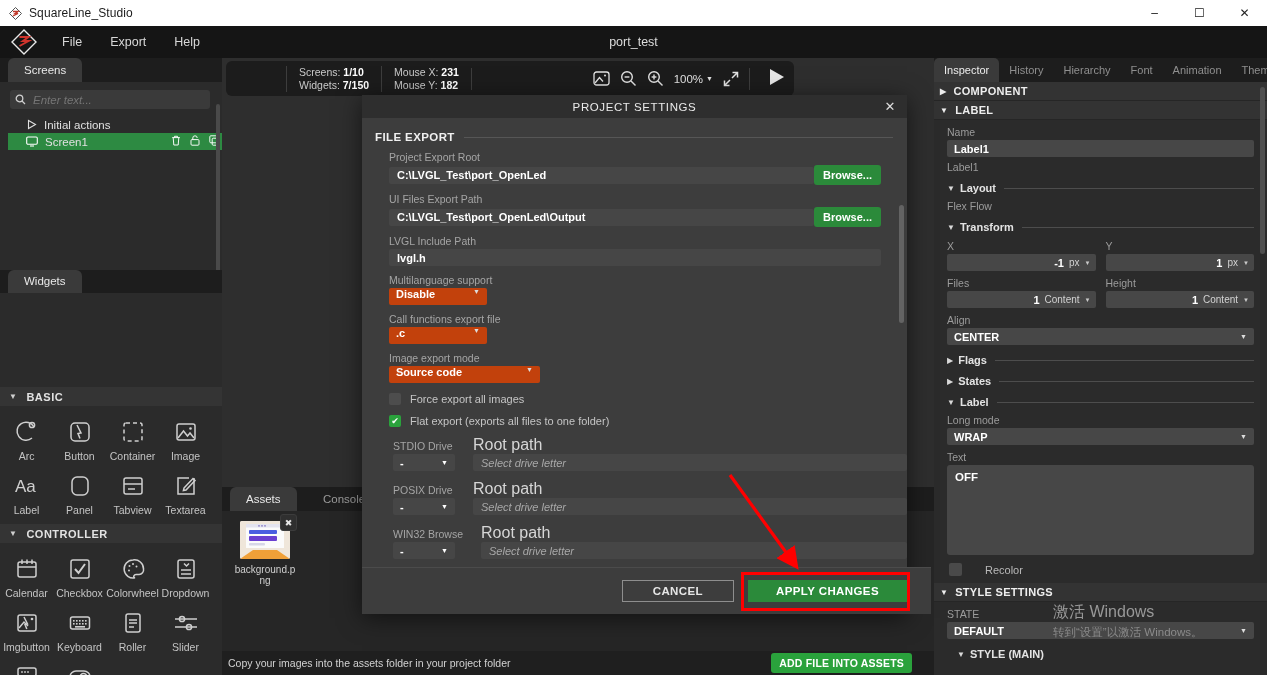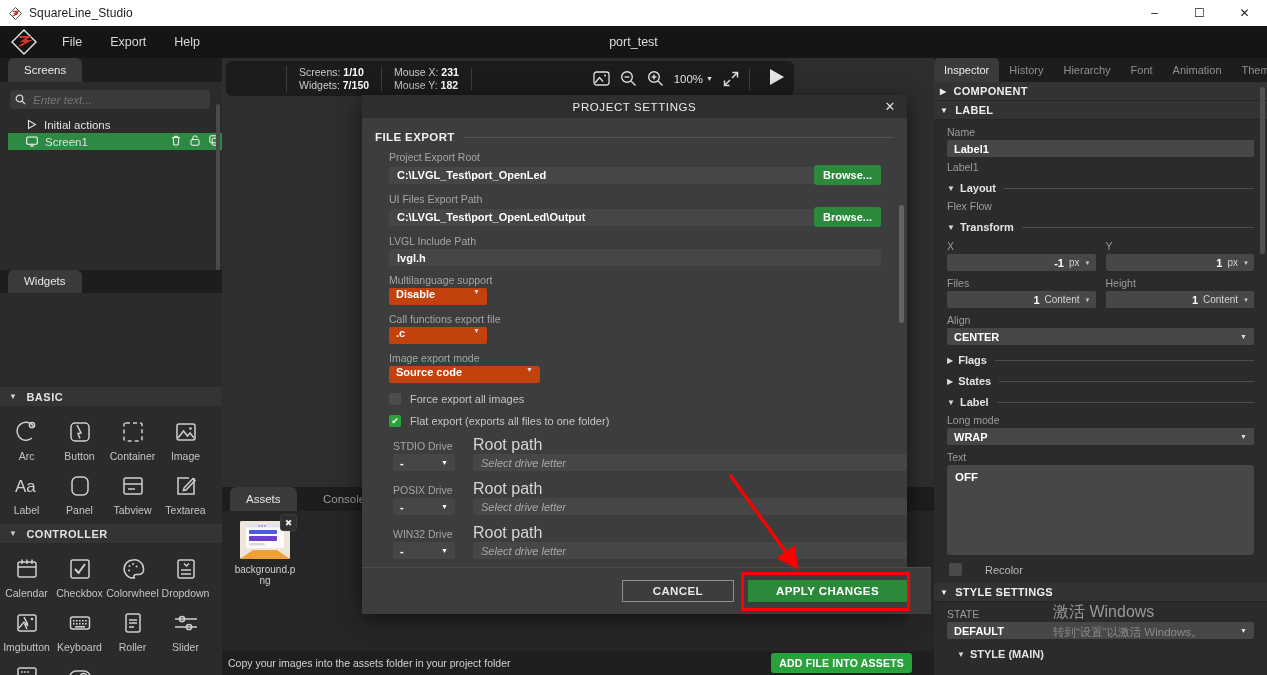--- a/index.html
+++ b/index.html
@@ -816,21 +816,21 @@
           </div>
         </div>
         <div class="rootcol">
           <div class="dl">Root path</div>
           <div class="mtext ph">Select drive letter</div>
         </div>
       </div>
 
       <div class="driverow">
         <div class="drivecol">
-          <div class="dl">WIN32 Drive</div>
+          <div class="dl">WIN32 Browse</div>
           <div class="drivesel">
             <span>-</span>
             <span class="car">▼</span>
           </div>
         </div>
         <div class="rootcol">
           <div class="dl">Root path</div>
           <div class="mtext ph">Select drive letter</div>
         </div>
       </div>

